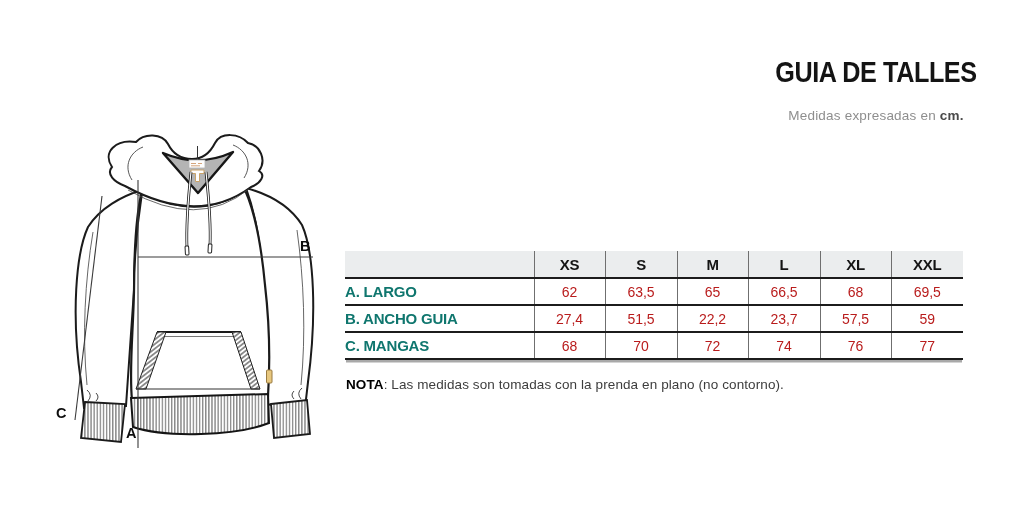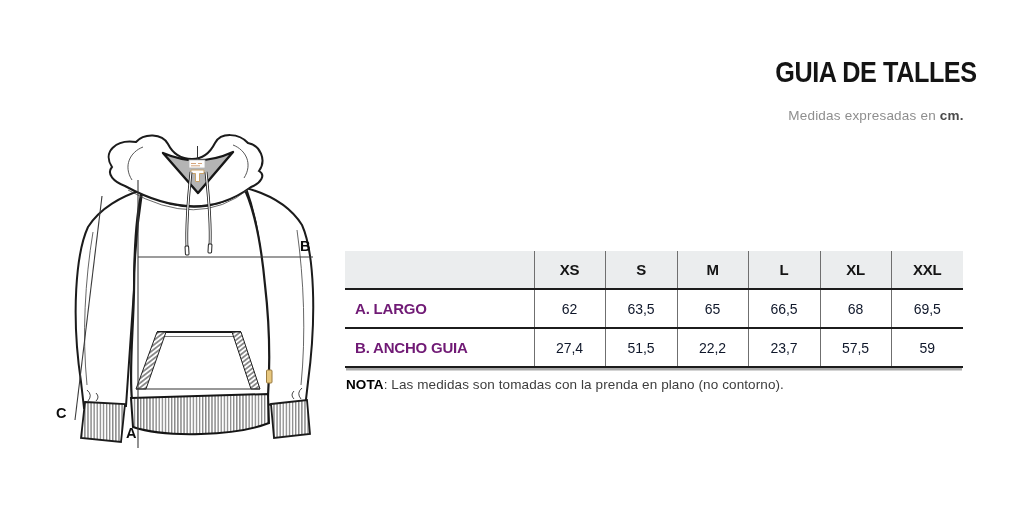--- a/index.html
+++ b/index.html
@@ -44,44 +44,44 @@
     left: 345px; top: 251px;
     width: 618px;
     border-collapse: collapse;
     table-layout: fixed;
     box-shadow: 0 3.5px 0 -1px #a9a9a9;
   }
   table.size-table tr { height: 27px; }
   table.size-table thead tr { background: #ebedee; }
   table.size-table tr { border-bottom: 2px solid #1c1c1c; }
   table.size-table th, table.size-table td {
-    padding: 10px;
+    padding: 0;
     vertical-align: middle;
   }
   table.size-table .size-col { border-left: 1.5px solid #6f6f6f; }
   th.size-head {
     font-size: 15px;
     font-weight: 800;
     letter-spacing: -0.3px;
     text-align: center;
     color: #141414;
   }
   td.row-label {
     font-size: 15px;
     font-weight: 800;
     letter-spacing: -0.2px;
     text-align: left;
     padding-left: 6px;
-    color: #701a75;
+    color: #0f766e;
   }
   td.val {
     font-size: 14px;
     font-weight: 400;
     text-align: center;
-    color: #0f172a;
+    color: #b91c1c;
   }
 
   
   .note {
     position: absolute;
     left: 346px; top: 377px;
     font-size: 13.5px;
     color: #3d3d3d;
     letter-spacing: 0.1px;
     white-space: nowrap;
@@ -213,18 +213,27 @@
     </tr>
     <tr>
       <td class="row-label">B. ANCHO GUIA</td>
       <td class="val size-col">27,4</td>
       <td class="val size-col">51,5</td>
       <td class="val size-col">22,2</td>
       <td class="val size-col">23,7</td>
       <td class="val size-col">57,5</td>
       <td class="val size-col">59</td>
     </tr>
+    <tr>
+      <td class="row-label">C. MANGAS</td>
+      <td class="val size-col">68</td>
+      <td class="val size-col">70</td>
+      <td class="val size-col">72</td>
+      <td class="val size-col">74</td>
+      <td class="val size-col">76</td>
+      <td class="val size-col">77</td>
+    </tr>
   </tbody>
 </table>
 
 <div class="note">
   <span class="note-label">NOTA</span><span>: Las medidas son tomadas con la prenda en plano (no contorno).</span>
 </div>
 
 </body></html>

